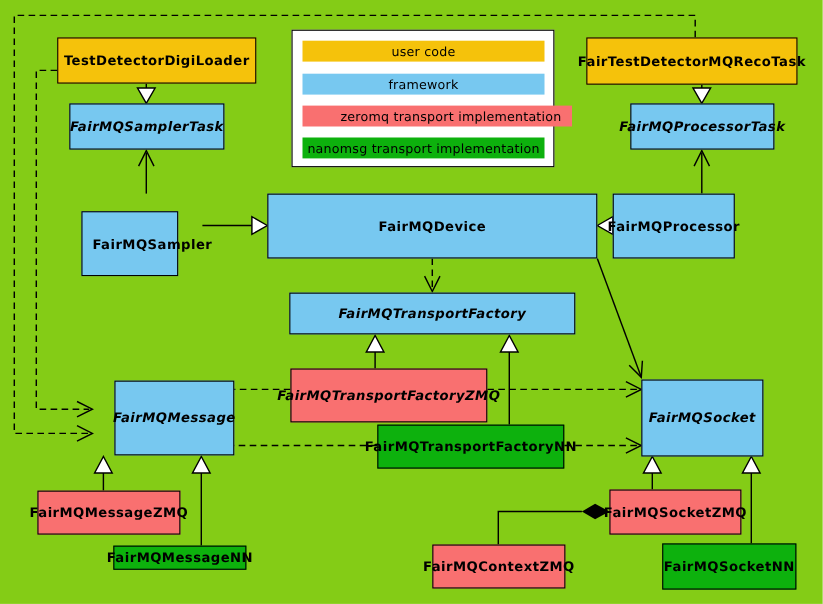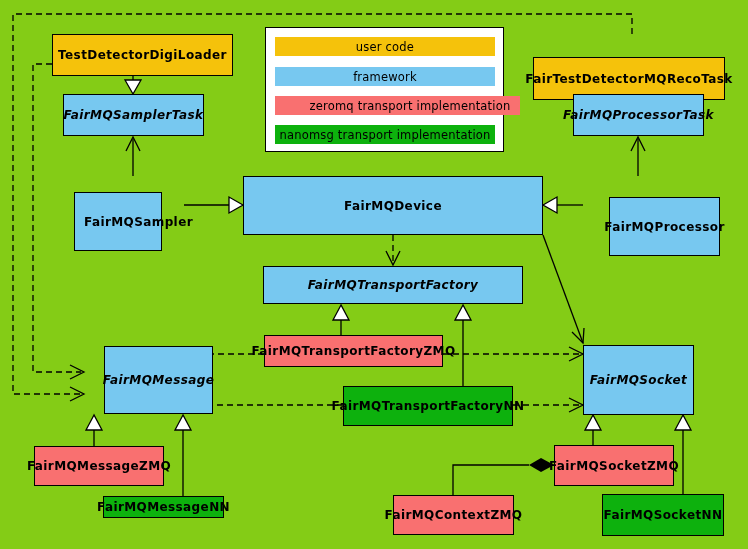--- a/index.html
+++ b/index.html
@@ -89,28 +89,28 @@
   </svg>
 
   <div id="legend">
     <div class="legend-bar" style="top: 9px; background-color: rgb(245, 194, 11);">user code</div>
     <div class="legend-bar" style="top: 39px; background-color: rgb(119, 200, 240);">framework</div>
     <div class="legend-bar" style="top: 68px; background-color: rgb(249, 112, 112); padding-left: 25px;">zeromq transport implementation</div>
     <div class="legend-bar" style="top: 97px; background-color: rgb(13, 177, 13);">nanomsg transport implementation</div>
   </div>
 
   <div class="node" style="left: 52px; top: 34px; width: 181px; height: 42px; background-color: rgb(245, 194, 11);">TestDetectorDigiLoader</div>
-  <div class="node" style="left: 533px; top: 34px; width: 192px; height: 43px; background-color: rgb(245, 194, 11); margin-top: 23px;">FairTestDetectorMQRecoTask</div>
+  <div class="node" style="left: 533px; top: 34px; width: 192px; height: 43px; background-color: rgb(245, 194, 11);">FairTestDetectorMQRecoTask</div>
   <div class="node abstract" style="left: 63px; top: 94px; width: 141px; height: 42px; background-color: rgb(119, 200, 240);">FairMQSamplerTask</div>
   <div class="node abstract" style="left: 573px; top: 94px; width: 131px; height: 42px; background-color: rgb(119, 200, 240); font-style: italic;">FairMQProcessorTask</div>
   <div class="node" style="left: 74px; top: 192px; width: 88px; height: 59px; background-color: rgb(119, 200, 240); padding-left: 41px;">FairMQSampler</div>
   <div class="node" style="left: 243px; top: 176px; width: 300px; height: 59px; background-color: rgb(119, 200, 240);">FairMQDevice</div>
-  <div class="node" style="left: 609px; top: 176px; width: 111px; height: 59px; background-color: rgb(119, 200, 240); margin-top: 21px;">FairMQProcessor</div>
+  <div class="node" style="left: 557px; top: 176px; width: 111px; height: 59px; background-color: rgb(119, 200, 240);">FairMQProcessor</div>
   <div class="node abstract" style="left: 263px; top: 266px; width: 260px; height: 38px; background-color: rgb(119, 200, 240);">FairMQTransportFactory</div>
-  <div class="node" style="left: 264px; top: 335px; width: 179px; height: 32px; background-color: rgb(249, 112, 112);">FairMQTransportFactoryZMQ</div>
+  <div class="node" style="left: 264px; top: 335px; width: 179px; height: 49px; background-color: rgb(249, 112, 112); font-style: italic;">FairMQTransportFactoryZMQ</div>
   <div class="node" style="left: 343px; top: 386px; width: 170px; height: 40px; background-color: rgb(13, 177, 13);">FairMQTransportFactoryNN</div>
   <div class="node abstract" style="left: 84px; top: 346px; width: 109px; height: 68px; background-color: rgb(119, 200, 240); margin-left: 20px;">FairMQMessage</div>
   <div class="node abstract" style="left: 583px; top: 345px; width: 111px; height: 70px; background-color: rgb(119, 200, 240);">FairMQSocket</div>
   <div class="node" style="left: 34px; top: 446px; width: 130px; height: 40px; background-color: rgb(249, 112, 112);">FairMQMessageZMQ</div>
   <div class="node" style="left: 103px; top: 496px; width: 121px; height: 22px; background-color: rgb(13, 177, 13);">FairMQMessageNN</div>
   <div class="node" style="left: 393px; top: 495px; width: 121px; height: 40px; background-color: rgb(249, 112, 112);">FairMQContextZMQ</div>
   <div class="node" style="left: 554px; top: 445px; width: 120px; height: 41px; background-color: rgb(249, 112, 112);">FairMQSocketZMQ</div>
   <div class="node" style="left: 602px; top: 494px; width: 122px; height: 42px; background-color: rgb(13, 177, 13);">FairMQSocketNN</div>
 
 </div>

